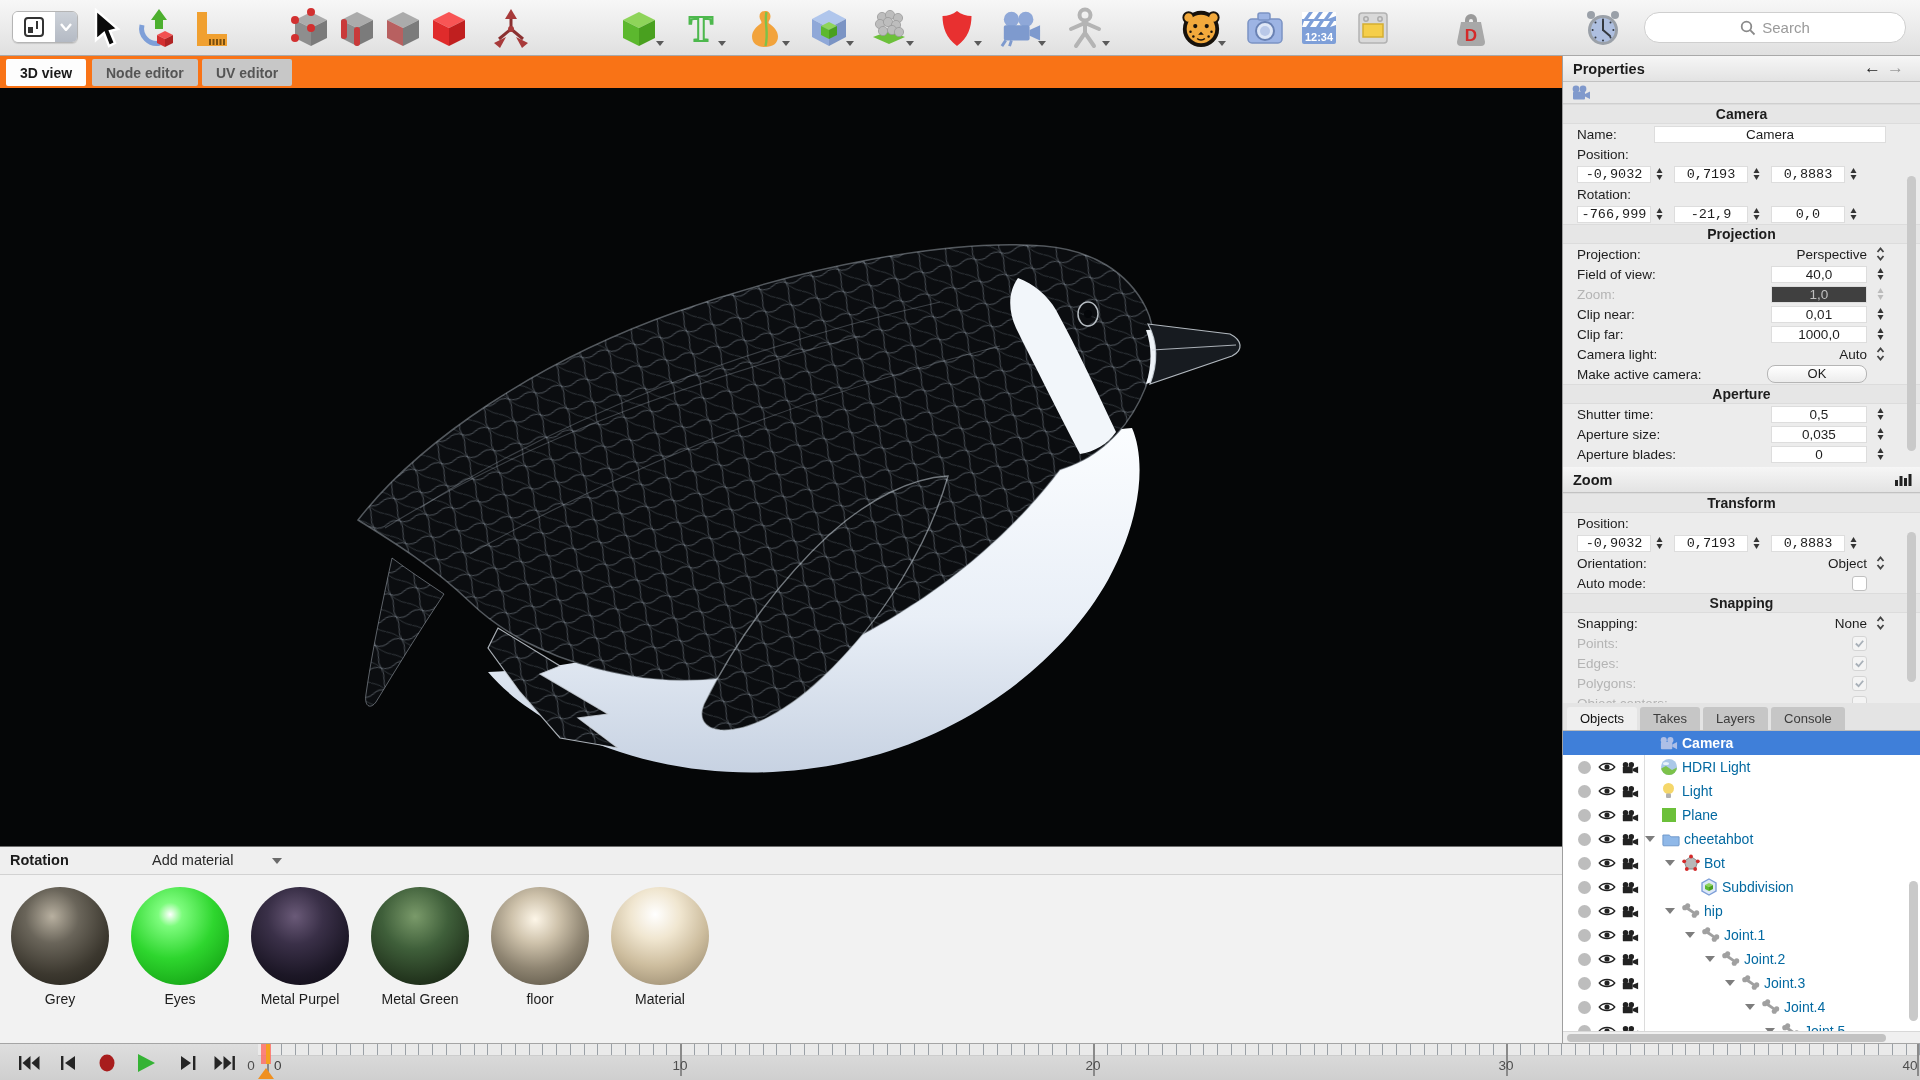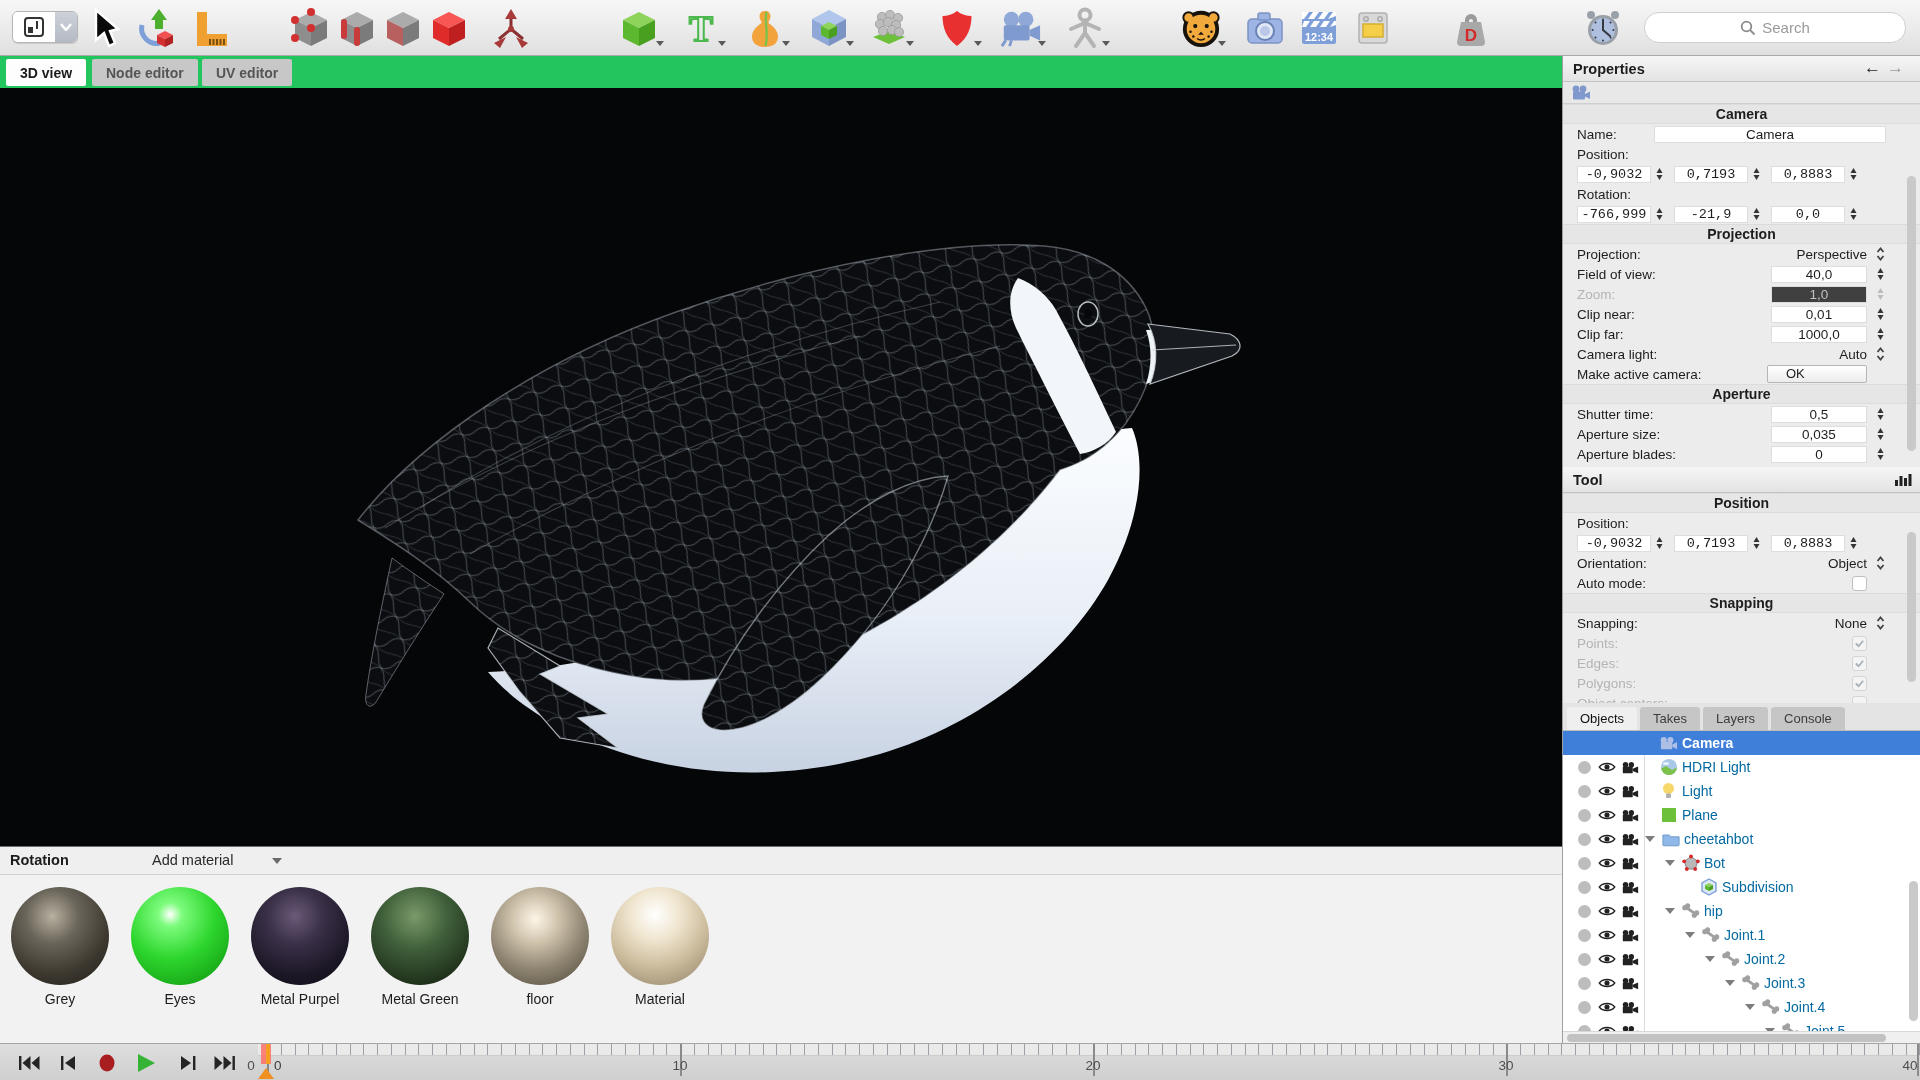--- a/index.html
+++ b/index.html
@@ -17,21 +17,21 @@
   .split-btn { position:absolute; left:12px; top:11px; width:66px; height:32px; display:flex;
     border-radius:6px; border:1px solid #b5b5b5; overflow:hidden; box-shadow:0 1px 1px rgba(0,0,0,.12); }
   .split-btn .seg-a { width:42px; background:#fff; display:flex; align-items:center; justify-content:center; }
   .split-btn .seg-b { flex:1; background:linear-gradient(#cdd2d9,#b4bac4); display:flex; align-items:center; justify-content:center; }
   .search-box { position:absolute; left:1644px; top:12px; width:262px; height:31px; background:#fff;
     border:1px solid #cfcfcf; border-radius:15px; display:flex; align-items:center; justify-content:center; gap:6px; }
   .search-box .ph { color:#9a9a9a; font-size:15px; }
 
   
   .workspace { position:absolute; left:0; top:56px; width:1562px; height:987px; }
-  .tabbar { position:absolute; left:0; top:0; width:100%; height:32px; background:#22c55e; }
+  .tabbar { position:absolute; left:0; top:0; width:100%; height:32px; background:#f97316; }
   .vtab { position:absolute; top:3px; height:27px; padding:0 14px; display:flex; align-items:center;
     font-size:14px; font-weight:bold; color:#555; background:#c7c7c7; border-radius:2px; }
   .vtab.active { background:#fdfdfd; color:#1a1a1a; }
   .viewport { position:absolute; left:0; top:32px; width:1562px; height:758px; background:#050607; overflow:hidden; }
 
   
   .materials { position:absolute; left:0; top:790px; width:1562px; height:197px; background:#f2f2f2; border-top:1px solid #6e6e6e; }
   .mat-header { position:relative; height:28px; background:#efefef; border-bottom:1px solid #d2d2d2; }
   .mat-title { position:absolute; left:10px; top:5px; font-size:14.5px; font-weight:bold; color:#1c1c1c; }
   .mat-add { position:absolute; left:152px; top:5px; font-size:14.5px; color:#2a2a2a; }
@@ -64,22 +64,22 @@
   .pfield { background:#fff; border:1px solid #ddd; height:17px; line-height:15px; text-align:center; font-size:13.5px; }
   .pfield.w1 { width:96px; }
   .pfield.dis { background:#404040; color:#c0c0c0; }
   .val { text-align:right; min-width:90px; }
   .fields3 { padding-right:0; }
   .fields3 .pfield { width:74px; margin-right:3px;font-family:Liberation Mono, monospace; }
   .fields3 .ctl { margin-right:9px; }
   .ctl { width:11px; display:flex; align-items:center; justify-content:center; }
   .ctl svg { display:block; }
   .namefield { width:232px; }
-  .okbtn { width:100px; height:18px; border:1px solid #b5b5b5; border-radius:2px;
-    background:linear-gradient(#ffffff,#ececec); font-size:13px; line-height:16px;padding-left:18px; }
+  .okbtn { width:100px; height:18px; border:1px solid #b5b5b5; border-radius:8px;
+    background:linear-gradient(#ffffff,#ececec); font-size:13px; text-align:center; line-height:16px; }
   .chk { width:15px; height:15px; border:1px solid #c0c0c0; border-radius:3px; background:#fff;
     display:flex; align-items:center; justify-content:center; }
   .chk.dis { background:#f4f4f4; border-color:#d5d5d5; }
   .vthumb { position:absolute; width:9px; border-radius:5px; background:#c9c9c9; }
 
   .props-block { position:absolute; left:0; top:0; width:100%; height:411px; overflow:hidden; }
   .tool-block  { position:absolute; left:0; top:411px; width:100%; height:236px; overflow:hidden; }
   .objects-block { position:absolute; left:0; top:647px; width:100%; height:340px; }
 
   .obj-tabs { height:28px; background:#e4e4e4; border-bottom:1px solid #bcbcbc; display:flex; align-items:flex-end; padding:0 0 0 4px; }
@@ -639,29 +639,29 @@
               <path d="M4 1 L7 6 H1 Z"></path>
               <path d="M4 13 L1 8 H7 Z"></path>
             </svg>
           </span>
       </div>
       <div class="vthumb" style="right:4px;top:120px;height:275px"></div>
     </div>
 
     <div class="tool-block">
       <div class="phdr">
-        <span class="t">Tool</span>
+        <span class="t">Zoom</span>
         <span style="position:absolute;right:8px;top:5px"><svg width="18" height="15" viewBox="0 0 18 15" fill="#222">
               <rect x="1" y="8" width="3" height="6"></rect>
               <rect x="5.5" y="4" width="3" height="10"></rect>
               <rect x="10" y="6" width="3" height="8"></rect>
               <rect x="14.5" y="2" width="3" height="12"></rect>
             </svg></span>
       </div>
-      <div class="secbar">Position</div>
+      <div class="secbar">Transform</div>
       <div class="prow">
           <span class="lbl">Position:</span>
         </div>
       <div class="prow fields3">
         <span class="pfield">-0,9032</span>
           <span class="ctl">
             <svg width="9" height="14" viewBox="0 0 8 14" fill="#333">
               <path d="M4 1 L7 6 H1 Z"></path>
               <path d="M4 13 L1 8 H7 Z"></path>
             </svg>

